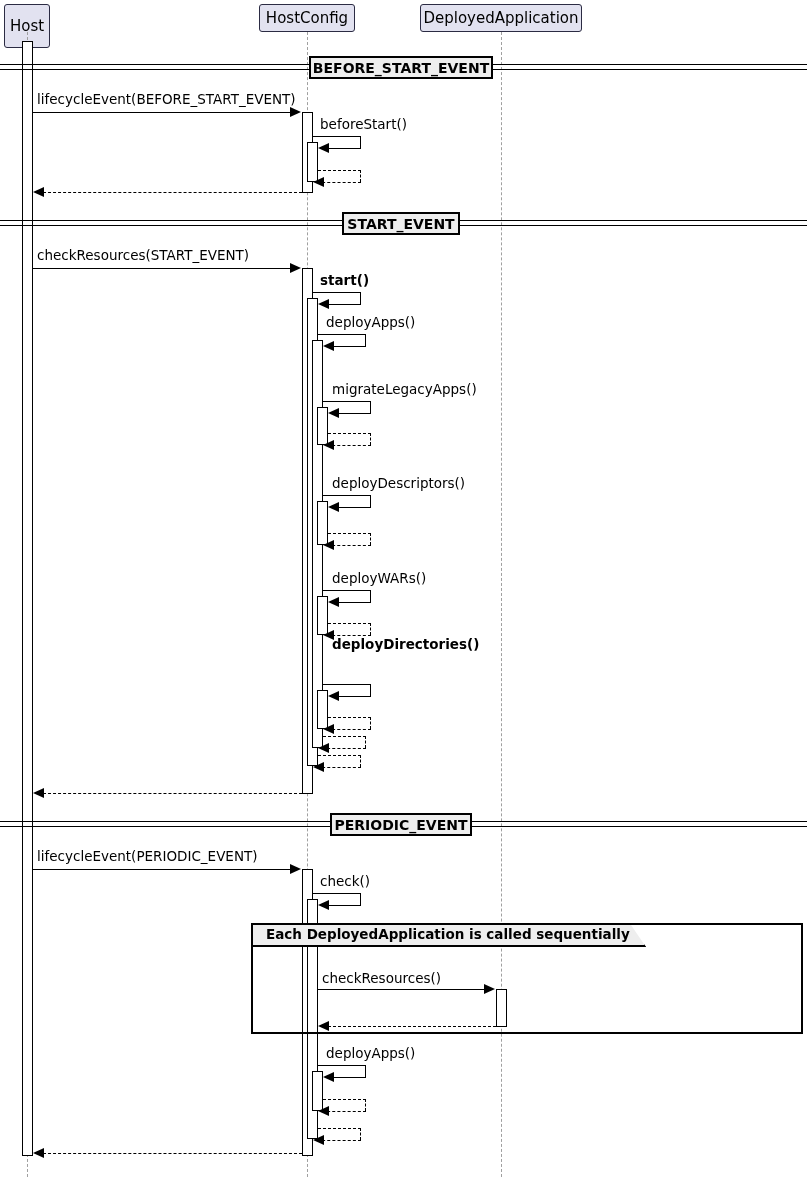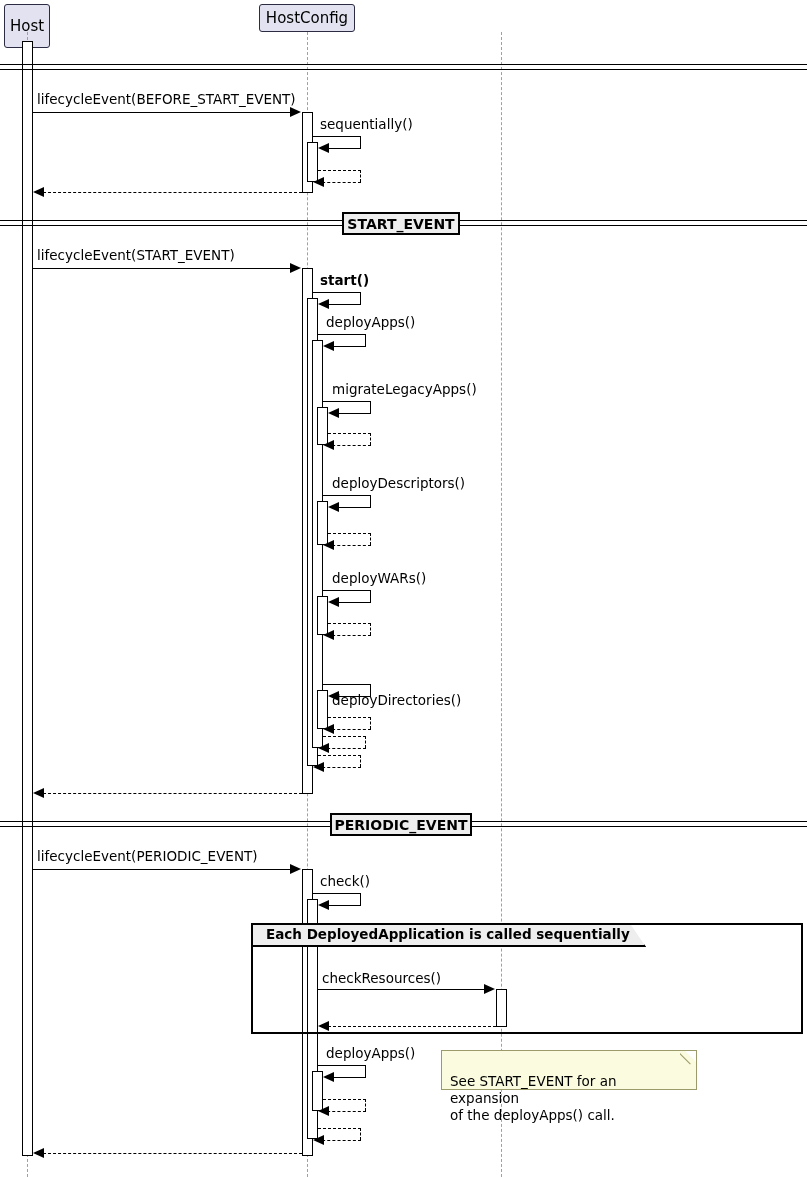--- a/index.html
+++ b/index.html
@@ -181,20 +181,23 @@
 <body>
 
 <div id="diagram">
 
   <div class="participant" style="left:4px; top:4px; width:46px; height:44px;">
     <span>Host</span>
   </div>
   <div class="participant" style="left:259px; top:4px; width:96px; height:28px;">
     <span>HostConfig</span>
   </div>
+  <div class="participant" style="left:420px; top:4px; width:162px; height:28px;">
+    <span>DeployedApplication</span>
+  </div>
 
   <div class="lifeline" style="left:27px; top:32px; height:1145px;"></div>
   <div class="lifeline" style="left:307px; top:32px; height:1145px;"></div>
   <div class="lifeline" style="left:501px; top:32px; height:1145px;"></div>
 
   <div class="activation" style="left:22px; top:41px; height:1115px;"></div>
 
   <div class="activation" style="left:302px; top:112px; height:81px;"></div>
   <div class="activation" style="left:307px; top:142px; height:40px;"></div>
 
@@ -205,50 +208,53 @@
   <div class="activation" style="left:317px; top:501px; height:44px;"></div>
   <div class="activation" style="left:317px; top:596px; height:39px;"></div>
   <div class="activation" style="left:317px; top:690px; height:39px;"></div>
 
   <div class="activation" style="left:302px; top:869px; height:287px;"></div>
   <div class="activation" style="left:307px; top:899px; height:240px;"></div>
   <div class="activation" style="left:312px; top:1071px; height:40px;"></div>
   <div class="activation" style="left:496px; top:989px; height:38px;"></div>
 
   <div class="divider-lines" style="top:64px;"></div>
+  <div class="divider-label" style="left:309px; top:56px; width:184px; height:23px;">
+    <span>BEFORE_START_EVENT</span>
+  </div>
 
   <div class="divider-lines" style="top:220px;"></div>
   <div class="divider-label" style="left:342px; top:212px; width:118px; height:23px;">
     <span>START_EVENT</span>
   </div>
 
   <div class="divider-lines" style="top:821px;"></div>
   <div class="divider-label" style="left:330px; top:813px; width:142px; height:23px;">
     <span>PERIODIC_EVENT</span>
   </div>
 
   <div class="msg-label" style="left:37px; top:93px;">lifecycleEvent(BEFORE_START_EVENT)</div>
   <div class="msg-line" style="left:33px; top:112px; width:258px;"></div>
   <div class="arrow-right" style="left:290px; top:107px;"></div>
 
-  <div class="msg-label" style="left:320px; top:118px;">sequentially()</div>
+  <div class="msg-label" style="left:320px; top:118px;">beforeStart()</div>
   <div class="msg-line" style="left:313px; top:136px; width:48px;"></div>
   <div class="msg-vert" style="left:360px; top:136px; height:13px;"></div>
   <div class="msg-line" style="left:322px; top:148px; width:39px;"></div>
   <div class="arrow-left" style="left:318px; top:143px;"></div>
 
   <div class="msg-line ret" style="left:318px; top:170px; width:43px;"></div>
   <div class="msg-vert ret" style="left:360px; top:170px; height:12px;"></div>
   <div class="msg-line ret" style="left:317px; top:182px; width:44px;"></div>
   <div class="arrow-left" style="left:313px; top:177px;"></div>
 
   <div class="msg-line ret" style="left:38px; top:192px; width:264px;"></div>
   <div class="arrow-left" style="left:33px; top:187px;"></div>
 
-  <div class="msg-label" style="left:37px; top:249px;">lifecycleEvent(START_EVENT)</div>
+  <div class="msg-label" style="left:37px; top:249px;">checkResources(START_EVENT)</div>
   <div class="msg-line" style="left:33px; top:268px; width:258px;"></div>
   <div class="arrow-right" style="left:290px; top:263px;"></div>
 
   <div class="msg-label" style="left:320px; top:274px;font-weight:bold;">start()</div>
   <div class="msg-line" style="left:313px; top:292px; width:48px;"></div>
   <div class="msg-vert" style="left:360px; top:292px; height:13px;"></div>
   <div class="msg-line" style="left:322px; top:304px; width:39px;"></div>
   <div class="arrow-left" style="left:318px; top:299px;"></div>
 
   <div class="msg-label" style="left:326px; top:316px;">deployApps()</div>
@@ -283,21 +289,21 @@
   <div class="msg-line" style="left:323px; top:590px; width:48px;"></div>
   <div class="msg-vert" style="left:370px; top:590px; height:13px;"></div>
   <div class="msg-line" style="left:332px; top:602px; width:39px;"></div>
   <div class="arrow-left" style="left:328px; top:597px;"></div>
 
   <div class="msg-line ret" style="left:328px; top:623px; width:43px;"></div>
   <div class="msg-vert ret" style="left:370px; top:623px; height:12px;"></div>
   <div class="msg-line ret" style="left:327px; top:635px; width:44px;"></div>
   <div class="arrow-left" style="left:323px; top:630px;"></div>
 
-  <div class="msg-label" style="left:332px; top:694px;">deployDirectories()</div>
+  <div class="msg-label" style="left:332px; top:638px;font-weight:bold;">deployDirectories()</div>
   <div class="msg-line" style="left:323px; top:684px; width:48px;"></div>
   <div class="msg-vert" style="left:370px; top:684px; height:13px;"></div>
   <div class="msg-line" style="left:332px; top:696px; width:39px;"></div>
   <div class="arrow-left" style="left:328px; top:691px;"></div>
 
   <div class="msg-line ret" style="left:328px; top:717px; width:43px;"></div>
   <div class="msg-vert ret" style="left:370px; top:717px; height:12px;"></div>
   <div class="msg-line ret" style="left:327px; top:729px; width:44px;"></div>
   <div class="arrow-left" style="left:323px; top:724px;"></div>
 
@@ -336,26 +342,20 @@
   <div class="msg-line ret" style="left:323px; top:1026px; width:173px;"></div>
   <div class="arrow-left" style="left:318px; top:1021px;"></div>
 
 
   <div class="msg-label" style="left:326px; top:1047px;">deployApps()</div>
   <div class="msg-line" style="left:318px; top:1065px; width:48px;"></div>
   <div class="msg-vert" style="left:365px; top:1065px; height:13px;"></div>
   <div class="msg-line" style="left:327px; top:1077px; width:39px;"></div>
   <div class="arrow-left" style="left:323px; top:1072px;"></div>
 
-  <div class="note" style="left:441px; top:1050px; width:256px; height:40px;">
-    <span>See START_EVENT for an expansion
-of the deployApps() call.</span>
-    <span class="note-fold"></span>
-    <span class="note-fold-line"></span>
-  </div>
 
   <div class="msg-line ret" style="left:323px; top:1099px; width:43px;"></div>
   <div class="msg-vert ret" style="left:365px; top:1099px; height:12px;"></div>
   <div class="msg-line ret" style="left:322px; top:1111px; width:44px;"></div>
   <div class="arrow-left" style="left:318px; top:1106px;"></div>
 
   <div class="msg-line ret" style="left:318px; top:1128px; width:43px;"></div>
   <div class="msg-vert ret" style="left:360px; top:1128px; height:12px;"></div>
   <div class="msg-line ret" style="left:317px; top:1140px; width:44px;"></div>
   <div class="arrow-left" style="left:313px; top:1135px;"></div>

